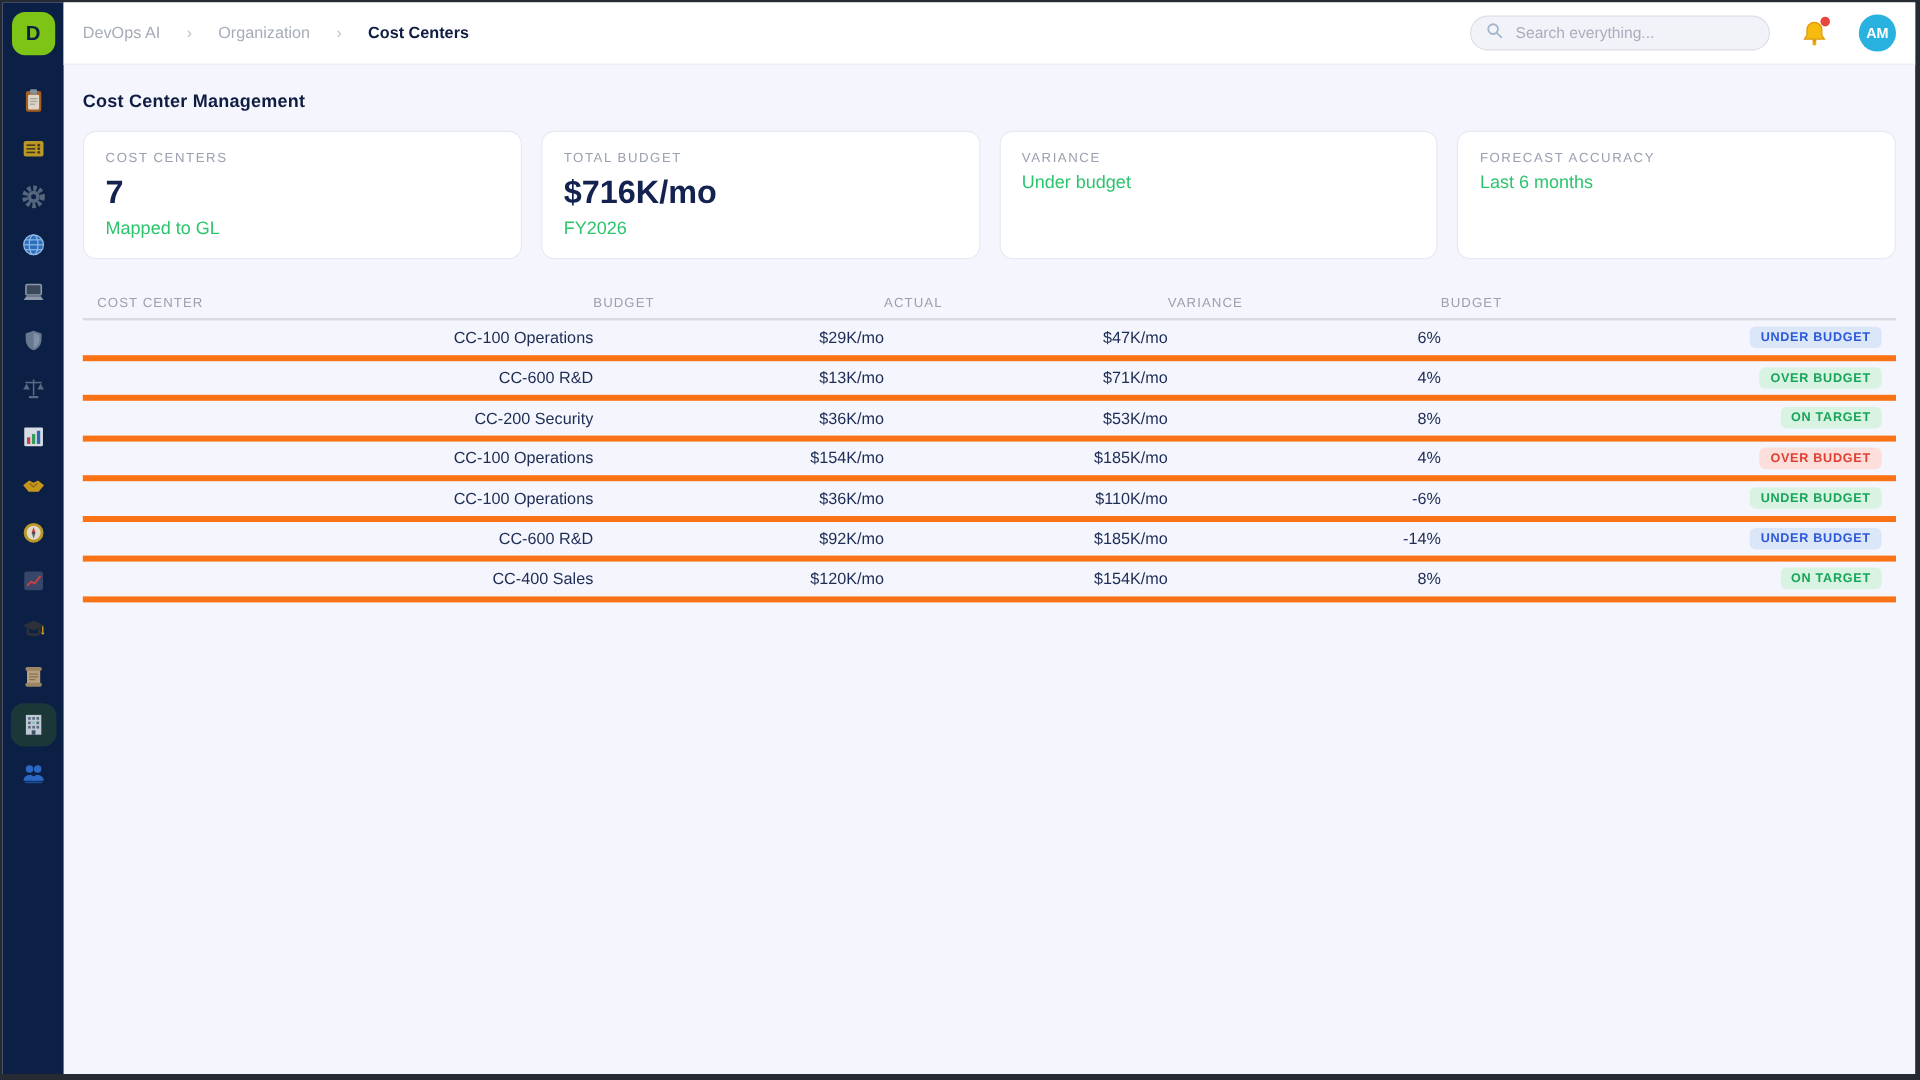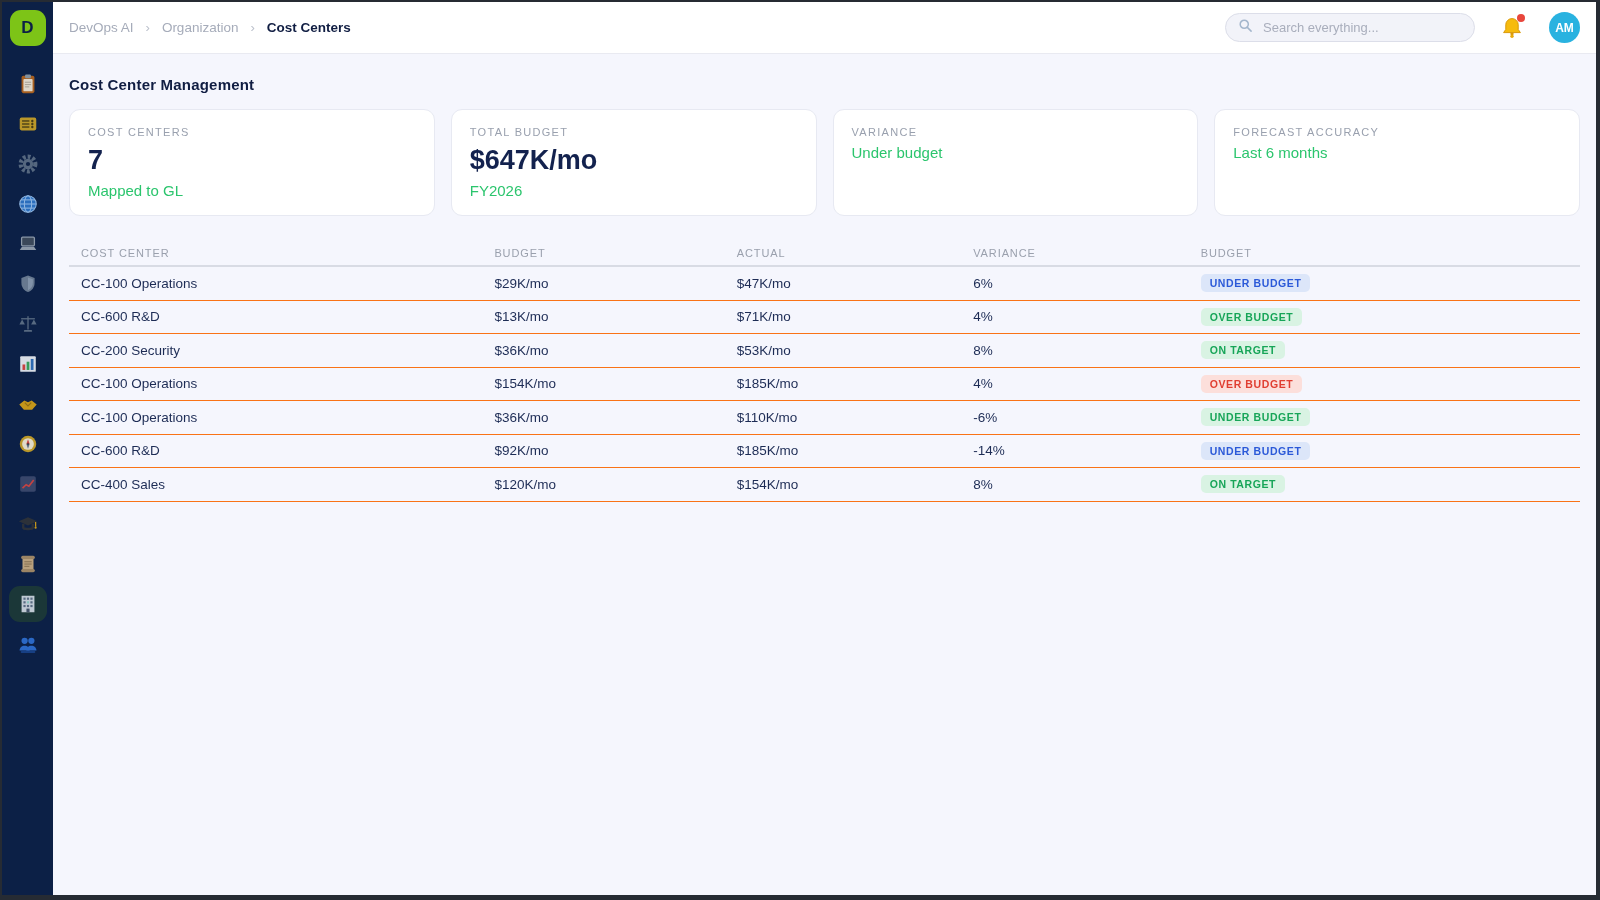--- a/index.html
+++ b/index.html
@@ -36,21 +36,21 @@
   .nav-item .icon { display:flex; align-items:center; justify-content:center; }
   .nav-item svg { width:22px; height:22px; display:block; }
   
   .main { flex:1; min-width:0; display:flex; flex-direction:column; }
   .topbar {
     height:52px; flex:none; background:#ffffff;
     border-bottom:1px solid #e9eaf1;
     display:flex; align-items:center; justify-content:space-between;
     padding:0 16px;
   }
-  .breadcrumb { display:flex; align-items:flex-end; gap:12px; font-size:13.5px; color:#a6acba; }
+  .breadcrumb { display:flex; align-items:flex-end; gap:22px; font-size:13.5px; color:#a6acba; }
   .crumb { cursor:pointer; }
   .crumb.active { color:#101d42; font-weight:bold; cursor:default; }
   .bc-sep { color:#bcc1cc; font-size:13px; }
   .topbar-right { display:flex; align-items:center; gap:25px;justify-content:space-between; }
   .search {
     width:250px; height:29px; background:#f2f3f9;
     border:1px solid #dcdee9; border-radius:15px;
     display:flex; align-items:center; gap:8px; padding:0 12px;
   }
   .search svg { flex:none; }
@@ -88,22 +88,22 @@
   .trow {
     display:grid;
     grid-template-columns:27.8% 16.3% 15.9% 15.3% auto;
     align-items:center; padding:0 12px;
   }
   .thead .trow {
     height:27px; color:#9aa0ad; font-size:11px; letter-spacing:.9px;
     border-bottom:2px solid #d8dbe4;
   }
   .tbody .trow {
-    height:33.5px; border-bottom:1px solid #f97316;
-    font-size:13.5px; color:#1d2c55;
+    height:33.5px; border-bottom:5px solid #f97316;
+    font-size:13.5px; color:#1d2c55;text-align:right;
   }
   .badge {
     display:inline-block; padding:3px 9px; border-radius:5px;
     font-size:10.5px; font-weight:bold; letter-spacing:.6px; white-space:nowrap;
   }
   .badge.blue  { background:#dce6f9; color:#2b59d8; }
   .badge.green { background:#d9f3e3; color:#17a558; }
   .badge.red   { background:#fcdfdb; color:#e03e31; }
 </style>
 </head>
@@ -315,21 +315,21 @@
       <h1 class="page-title">Cost Center Management</h1>
 
       <section class="stats">
         <div class="card">
           <div class="card-label">COST CENTERS</div>
           <div class="card-value">7</div>
           <div class="card-sub">Mapped to GL</div>
         </div>
         <div class="card">
           <div class="card-label">TOTAL BUDGET</div>
-          <div class="card-value">$647K/mo</div>
+          <div class="card-value">$716K/mo</div>
           <div class="card-sub">FY2026</div>
         </div>
         <div class="card">
           <div class="card-label">VARIANCE</div>
           <div class="card-sub">Under budget</div>
         </div>
         <div class="card">
           <div class="card-label">FORECAST ACCURACY</div>
           <div class="card-sub">Last 6 months</div>
         </div>

